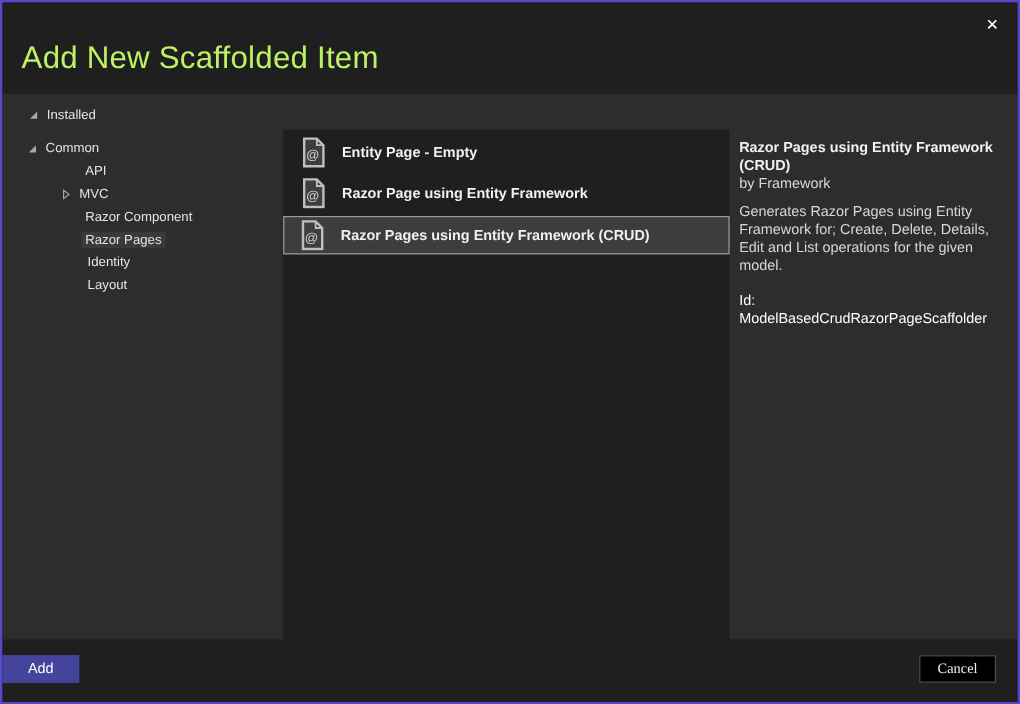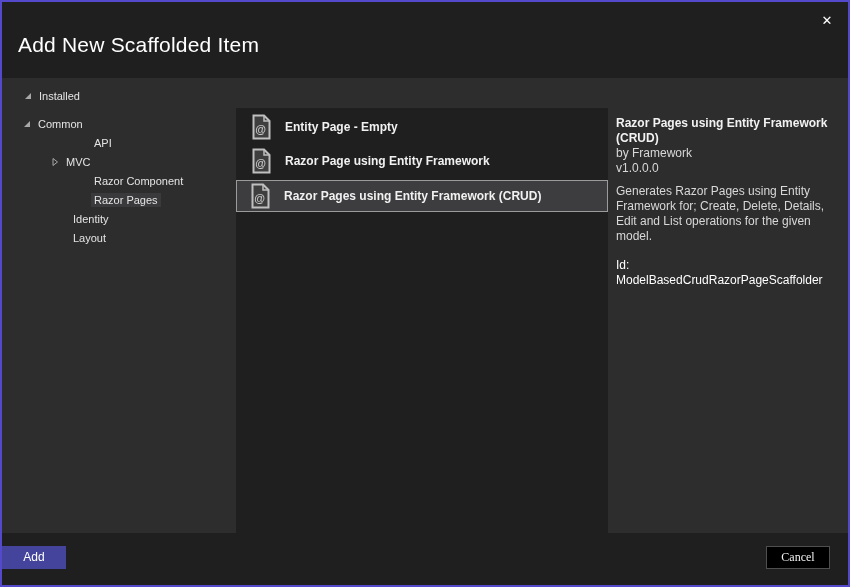--- a/index.html
+++ b/index.html
@@ -17,40 +17,40 @@
   .dialog{
     position:relative;width:850px;height:587px;
     border:2px solid var(--accent-border);
     background:var(--dark-bg);
     overflow:hidden;
   }
   
   .titlebar{position:relative;height:76px;background:var(--dark-bg);}
   .dialog-title{
     position:absolute;left:16px;top:31px;
-    font-size:21px;font-weight:400;color:#ffffff;letter-spacing:.2px;
+    font-size:26px;font-weight:400;color:#bef264;letter-spacing:.2px;
   }
   .close-btn{
     position:absolute;top:5px;right:5px;width:32px;height:27px;
     background:transparent;border:none;color:#ffffff;
     font-size:13px;line-height:27px;text-align:center;cursor:pointer;
     font-family:inherit;
   }
   
   .content{display:flex;height:455px;background:var(--panel-bg);}
   
   .tree-panel{width:234px;padding-top:8px;flex:none;}
   .tree-row{
     height:19px;display:flex;align-items:center;
     font-size:11px;color:#e4e4e4;cursor:default;white-space:nowrap;
   }
   .tree-row.group-gap{margin-top:9px;padding-left:20px;}
   .pl-installed{padding-left:21px;}
   .pl-common{padding-left:33px;}
-  .pl-sub{padding-left:89px;}
+  .pl-sub{padding-left:66px;}
   .pl-sub-exp{padding-left:48px;}
   .pl-l1{padding-left:68px;}
   .expander{width:13px;flex:none;display:inline-flex;align-items:center;}
   .tree-label{padding:1px 3px;}
   .tree-label.tree-selected{background:var(--tree-selection-bg);}
   
   .mid-col{width:372px;flex:none;}
   .listbox{margin-top:30px;height:425px;background:var(--dark-bg);padding-top:4px;}
   .list-row{
     height:30px;margin-bottom:4px;display:flex;align-items:center;
@@ -175,21 +175,20 @@
           <span class="list-label">Razor Pages using Entity Framework (CRUD)</span>
         </div>
 
       </div>
     </div>
 
     <div class="right-col">
       <div class="details">
         <div class="details-title">Razor Pages using Entity Framework (CRUD)</div>
         <div class="details-byline">by Framework</div>
-        <div class="details-version">v1.0.0.0</div>
         <div class="details-desc">Generates Razor Pages using Entity Framework for; Create, Delete, Details, Edit and List operations for the given model.</div>
         <div class="details-id">Id: ModelBasedCrudRazorPageScaffolder</div>
       </div>
     </div>
 
   </div>
 
   <div class="footer">
     <button class="btn btn-add">Add</button>
     <button class="btn btn-cancel">Cancel</button>

